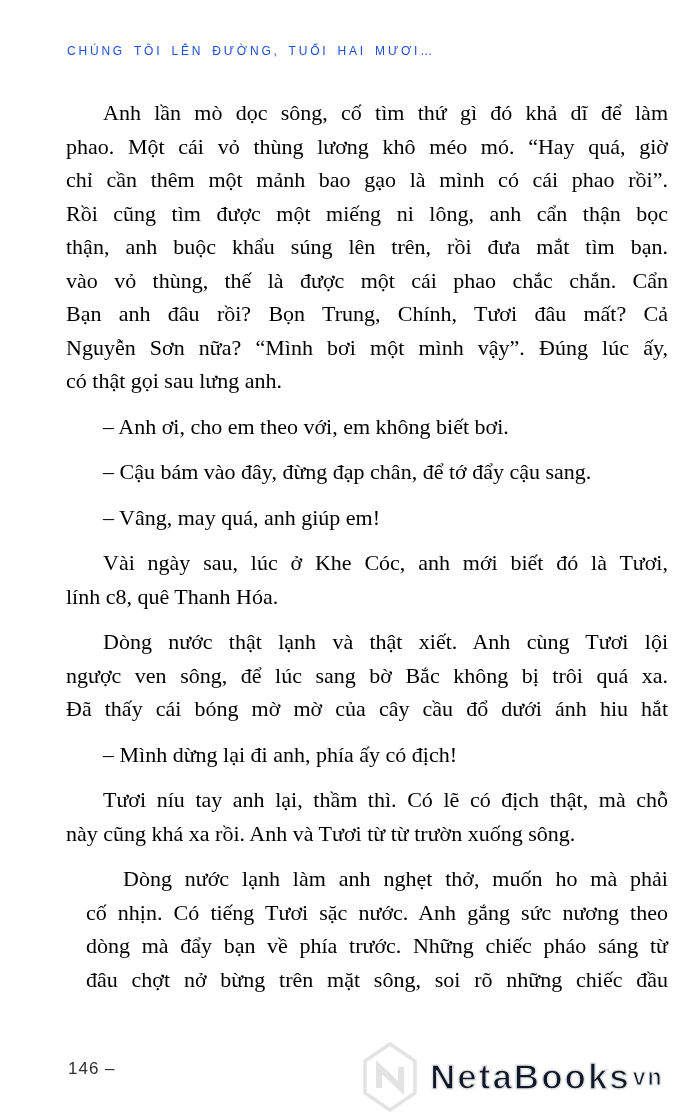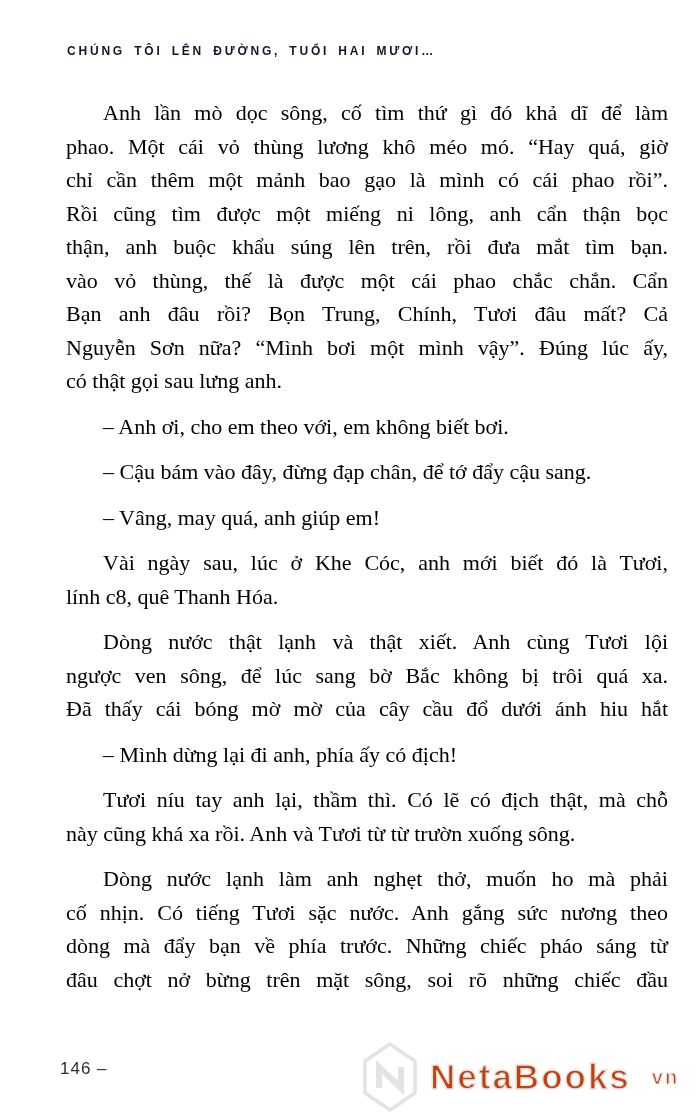--- a/index.html
+++ b/index.html
@@ -11,74 +11,74 @@
     background: #ffffff;
     overflow: hidden;
     font-family: "Liberation Serif", "DejaVu Serif", serif;
   }
   .running-head {
     position: absolute;
     left: 67px;
     top: 44px;
     font-family: "Liberation Sans", "DejaVu Sans", sans-serif;
     font-size: 12px;
-    font-weight: 700;
+    font-weight: 400;
     letter-spacing: 2.8px;
     word-spacing: 3px;
-    color: #0f172a;
+    color: #1d4ed8;
     white-space: nowrap;
   }
   .body-text {
     position: absolute;
     left: 66px;
     top: 96px;
     width: 602px;
     color: #000000;
     font-size: 22px;
     line-height: 33.5px;
   }
   .para { margin-bottom: 12px; }
-  .para:last-child { margin-bottom: 0; }
+  .para:last-child { margin-bottom: 0; margin-left: 20px; }
   .line {
     text-align: justify;
     text-align-last: justify;
   }
   .line.first { text-indent: 37px; }
   .line.last { text-align-last: left; }
   .dialogue .line { text-align-last: left; }
   .page-number {
     position: absolute;
-    left: 60px;
+    left: 68px;
     top: 1059px;
     font-family: "Liberation Sans", "DejaVu Sans", sans-serif;
     font-size: 17px;
     letter-spacing: 1px;
     color: #2f2f2f;
     white-space: nowrap;
   }
   .watermark {
     position: absolute;
     left: 362px;
     top: 1041px;
     height: 72px;
     display: flex;
     align-items: center;
     pointer-events: none;
   }
   .wm-logo { display: block; }
   .wm-text {
     font-family: "Liberation Sans", "DejaVu Sans", sans-serif;
     font-weight: 700;
-    color: #c2410c;
+    color: #0f172a;
     -webkit-text-stroke: 1.5px #e3e3e3;
     letter-spacing: 2px;
     white-space: nowrap;
   }
   .wm-brand { font-size: 35px; margin-left: 12px; }
-  .wm-tld { font-size: 20px; margin-left: 21px; -webkit-text-stroke: 1.2px #e7e7e7; }
+  .wm-tld { font-size: 23px; margin-left: 2px; -webkit-text-stroke: 1.2px #e7e7e7; }
 </style>
 </head>
 <body>
 
 <div class="page">
 
   <div class="running-head">CHÚNG TÔI LÊN ĐƯỜNG, TUỔI HAI MƯƠI…</div>
 
   <div class="body-text">
       <div class="para">

